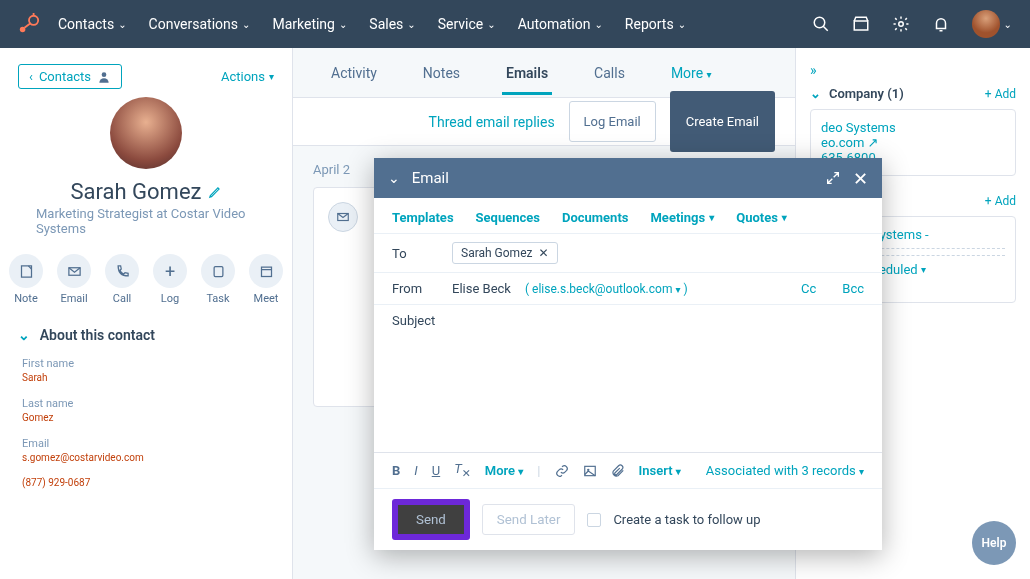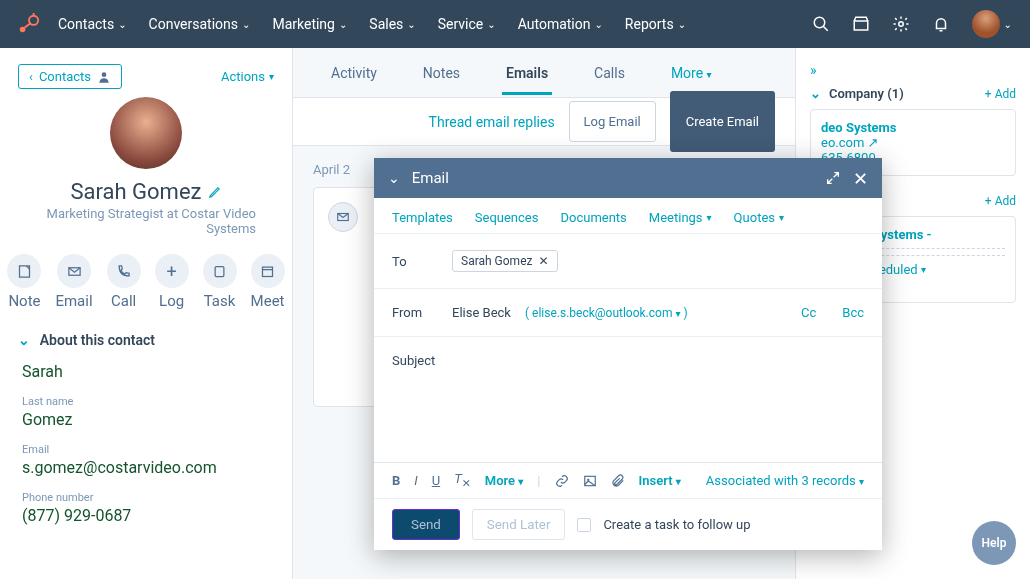--- a/index.html
+++ b/index.html
@@ -13,68 +13,68 @@
 .avatar{width:28px;height:28px;border-radius:50%;background:radial-gradient(circle at 50% 30%,#d9a07a 0%,#a0522d 60%);cursor:pointer}
 .chev{font-size:10px}
 .main{display:flex;height:calc(100% - 48px)}
 .left{width:293px;background:#fff;border-right:1px solid #dfe3eb;padding:16px 18px;overflow:hidden}
 .back-pill{border:1.5px solid #00a4bd;color:#00a4bd;border-radius:3px;padding:4px 10px;display:inline-flex;align-items:center;gap:6px;font-size:13px;cursor:pointer}
 .left-header{display:flex;justify-content:space-between;align-items:center}
 .actions-link{color:#00a4bd;font-size:13px;cursor:pointer;display:flex;align-items:center;gap:4px}
 .profile{display:flex;flex-direction:column;align-items:center;margin-top:8px}
 .profile-pic{width:72px;height:72px;border-radius:50%;background:radial-gradient(circle at 50% 35%,#e8b090 0%,#8b4a3e 65%,#4a2a2a 100%);margin-bottom:10px}
 .profile-name{font-size:22px;font-weight:400;color:#33475b;display:flex;align-items:center;gap:6px}
-.profile-title{color:#7c98b6;font-size:13px;text-align:right;margin-top:2px;max-width:220px}
+.profile-title{color:#7c98b6;font-size:13px;text-align:left;margin-top:2px;max-width:220px}
 .action-row{display:flex;justify-content:center;gap:14px;margin-top:18px}
 .action-btn{display:flex;flex-direction:column;align-items:center;gap:4px;cursor:pointer}
 .action-circle{width:34px;height:34px;border-radius:50%;background:#eaf0f6;display:flex;align-items:center;justify-content:center}
-.action-label{font-size:15px;color:#516f90}
+.action-label{font-size:11px;color:#516f90}
 .section-header{display:flex;align-items:center;gap:10px;margin-top:22px;cursor:pointer;color:#33475b;font-weight:600;font-size:14px}
 .field-group{margin-top:14px;padding-left:4px}
 .field-label{font-size:11px;color:#7c98b6;margin-bottom:2px}
-.field-value{font-size:16px;color:#14532d;margin-bottom:14px}
+.field-value{font-size:10px;color:#c2410c;margin-bottom:14px}
 .center{flex:1;background:#f5f8fa;position:relative}
 .tabs{height:50px;display:flex;align-items:center;gap:38px;padding:0 34px;border-bottom:1px solid #dfe3eb;background:#f5f8fa}
 .tab{color:#516f90;font-size:14px;cursor:pointer;padding:14px 4px}
 .tab.active{color:#33475b;font-weight:600;border-bottom:3px solid #00a4bd;padding-bottom:11px}
 .tab.more{color:#00a4bd}
 .toolbar{height:48px;display:flex;align-items:center;justify-content:flex-end;gap:14px;padding:0 20px;background:#fff;border-bottom:1px solid #dfe3eb}
 .link-teal{color:#00a4bd;font-weight:400;cursor:pointer}
 .btn-outline{background:#fff;border:1px solid #cbd6e2;color:#516f90;padding:12px 14px;border-radius:3px;cursor:pointer;font-size:13px}
 .btn-primary{background:#425b76;color:#fff;border:none;padding:23px 16px;border-radius:3px;cursor:pointer;font-size:13px}
 .center-body{padding:16px 20px}
 .date-label{color:#7c98b6;font-size:13px}
 .activity-card{background:#fff;border:1px solid #dfe3eb;border-radius:4px;margin-top:10px;padding:14px;display:flex;gap:12px;height:220px}
 .env-circle{width:30px;height:30px;border-radius:50%;background:#eaf0f6;border:1px solid #cbd6e2;display:flex;align-items:center;justify-content:center}
 .right{width:235px;background:#fff;border-left:1px solid #dfe3eb;padding:14px 14px;overflow:hidden}
 .r-collapse{color:#00a4bd;cursor:pointer;margin-bottom:8px;display:inline-block}
 .r-section{margin-bottom:18px}
 .r-head{display:flex;justify-content:space-between;align-items:center;cursor:pointer}
 .r-head-left{display:flex;align-items:center;gap:8px;font-weight:600;font-size:13px}
 .r-add{color:#00a4bd;font-size:12px;cursor:pointer}
 .r-card{border:1px solid #dfe3eb;border-radius:4px;padding:10px;margin-top:8px;font-size:13px}
-.r-link{color:#00a4bd;font-weight:700}
+.r-link{color:#00a4bd;font-weight:400}
 .composer{position:absolute;left:374px;top:158px;width:508px;height:392px;background:#fff;box-shadow:0 6px 26px rgba(0,0,0,0.3);display:flex;flex-direction:column;z-index:50}
 .comp-header{height:40px;background:#516f90;color:#fff;display:flex;align-items:center;padding:0 14px;gap:12px}
 .comp-header .sp{flex:1}
 .comp-tabs{display:flex;gap:22px;padding:12px 18px 8px;font-size:13px}
-.comp-tab{color:#00a4bd;font-weight:400;cursor:pointer;display:flex;align-items:center;gap:4px}
-.comp-row{display:flex;align-items:center;padding:16px 18px;border-top:1px solid #eaf0f6;font-size:13px;gap:14px}
+.comp-tab{color:#00a4bd;font-weight:700;cursor:pointer;display:flex;align-items:center;gap:4px}
+.comp-row{display:flex;align-items:center;padding:8px 18px;border-top:1px solid #eaf0f6;font-size:13px;gap:14px}
 .comp-row .lbl{width:46px;color:#33475b}
 .chip{border:1px solid #cbd6e2;border-radius:3px;padding:3px 8px;display:inline-flex;align-items:center;gap:6px;font-size:12px}
 .from-email{color:#00a4bd;font-size:12px}
 .cc{color:#00a4bd;font-size:13px;cursor:pointer;margin-left:auto}
 .comp-body{flex:1;padding:10px 18px}
 .comp-footer{border-top:1px solid #dfe3eb}
 .fmt-row{display:flex;align-items:center;padding:8px 18px;gap:14px;font-size:13px}
 .fmt{cursor:pointer;color:#516f90}
 .fmt-more{color:#00a4bd;font-weight:600}
 .assoc{margin-left:auto;color:#00a4bd;font-weight:400;cursor:pointer}
 .send-row{display:flex;align-items:center;padding:10px 18px;gap:12px;border-top:1px solid #eaf0f6;font-size:13px}
-.btn-send{background:#0c4a6e;color:#b0c1d4;border:1px solid #6d28d9;padding:7px 18px;border-radius:3px;cursor:not-allowed}
+.btn-send{background:#404040;color:#b0c1d4;border:6px solid #6d28d9;padding:7px 18px;border-radius:3px;cursor:not-allowed}
 .btn-later{background:#fff;color:#b0c1d4;border:1px solid #dfe3eb;padding:7px 14px;border-radius:3px;cursor:not-allowed}
 .chk{width:14px;height:14px;border:1px solid #cbd6e2;border-radius:2px}
 .help-btn{position:absolute;right:14px;bottom:14px;width:44px;height:44px;border-radius:50%;background:#7c98b6;color:#fff;display:flex;align-items:center;justify-content:center;font-size:12px;font-weight:600;cursor:pointer;z-index:60}
 svg{display:block}
 .dotted{border-bottom:1px dashed #cbd6e2;height:1px;margin:6px 0}
 </style>
 </head>
 <body>
 
 <div class="topnav">
@@ -213,26 +213,26 @@
             </svg>
           </div>
           <span class="action-label">Meet</span>
         </div>
     </div>
     <div class="section-header">
       <span style="color:#00a4bd">⌄</span>
       <span>About this contact</span>
     </div>
     <div class="field-group">
+      <div class="field-label">First name</div>
       <div class="field-value">Sarah</div>
       <div class="field-label">Last name</div>
       <div class="field-value">Gomez</div>
       <div class="field-label">Email</div>
       <div class="field-value">s.gomez@costarvideo.com</div>
-      <div class="field-label">Phone number</div>
       <div class="field-value">(877) 929-0687</div>
     </div>
   </div>
 
   <div class="center">
     <div class="tabs">
       <div class="tab">Activity</div>
       <div class="tab">Notes</div>
       <div class="tab active">Emails</div>
       <div class="tab">Calls</div>

